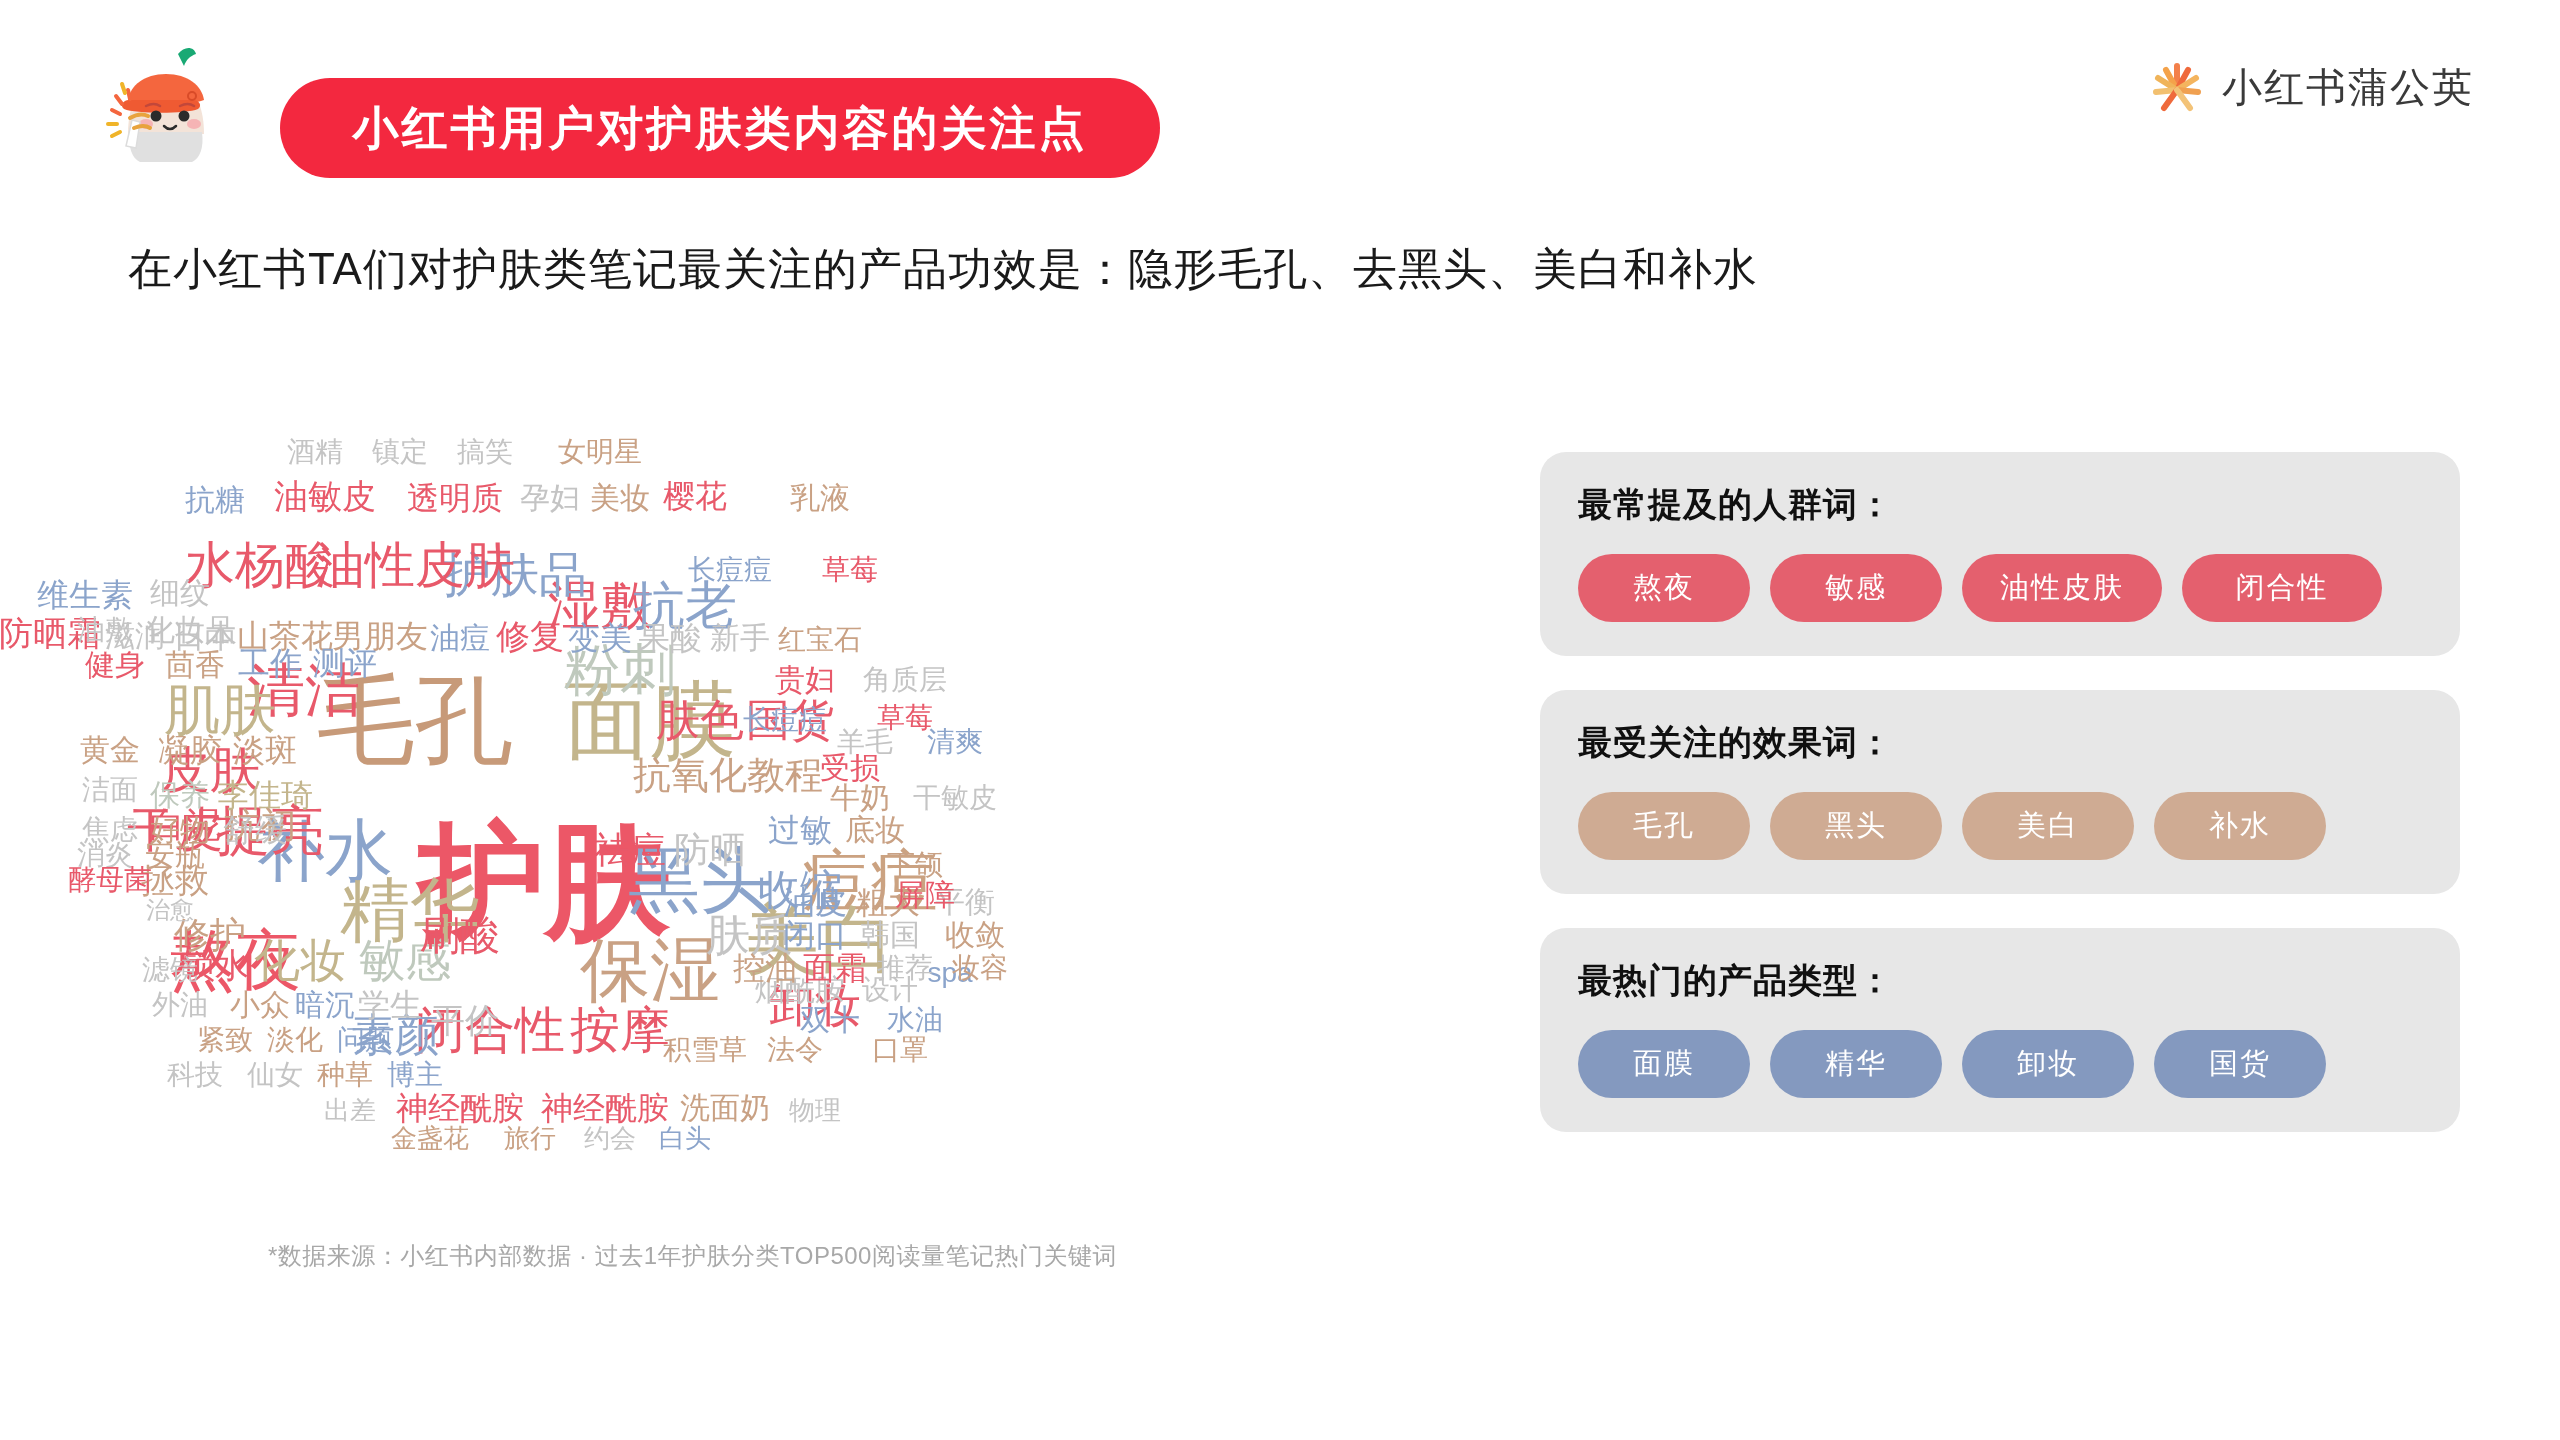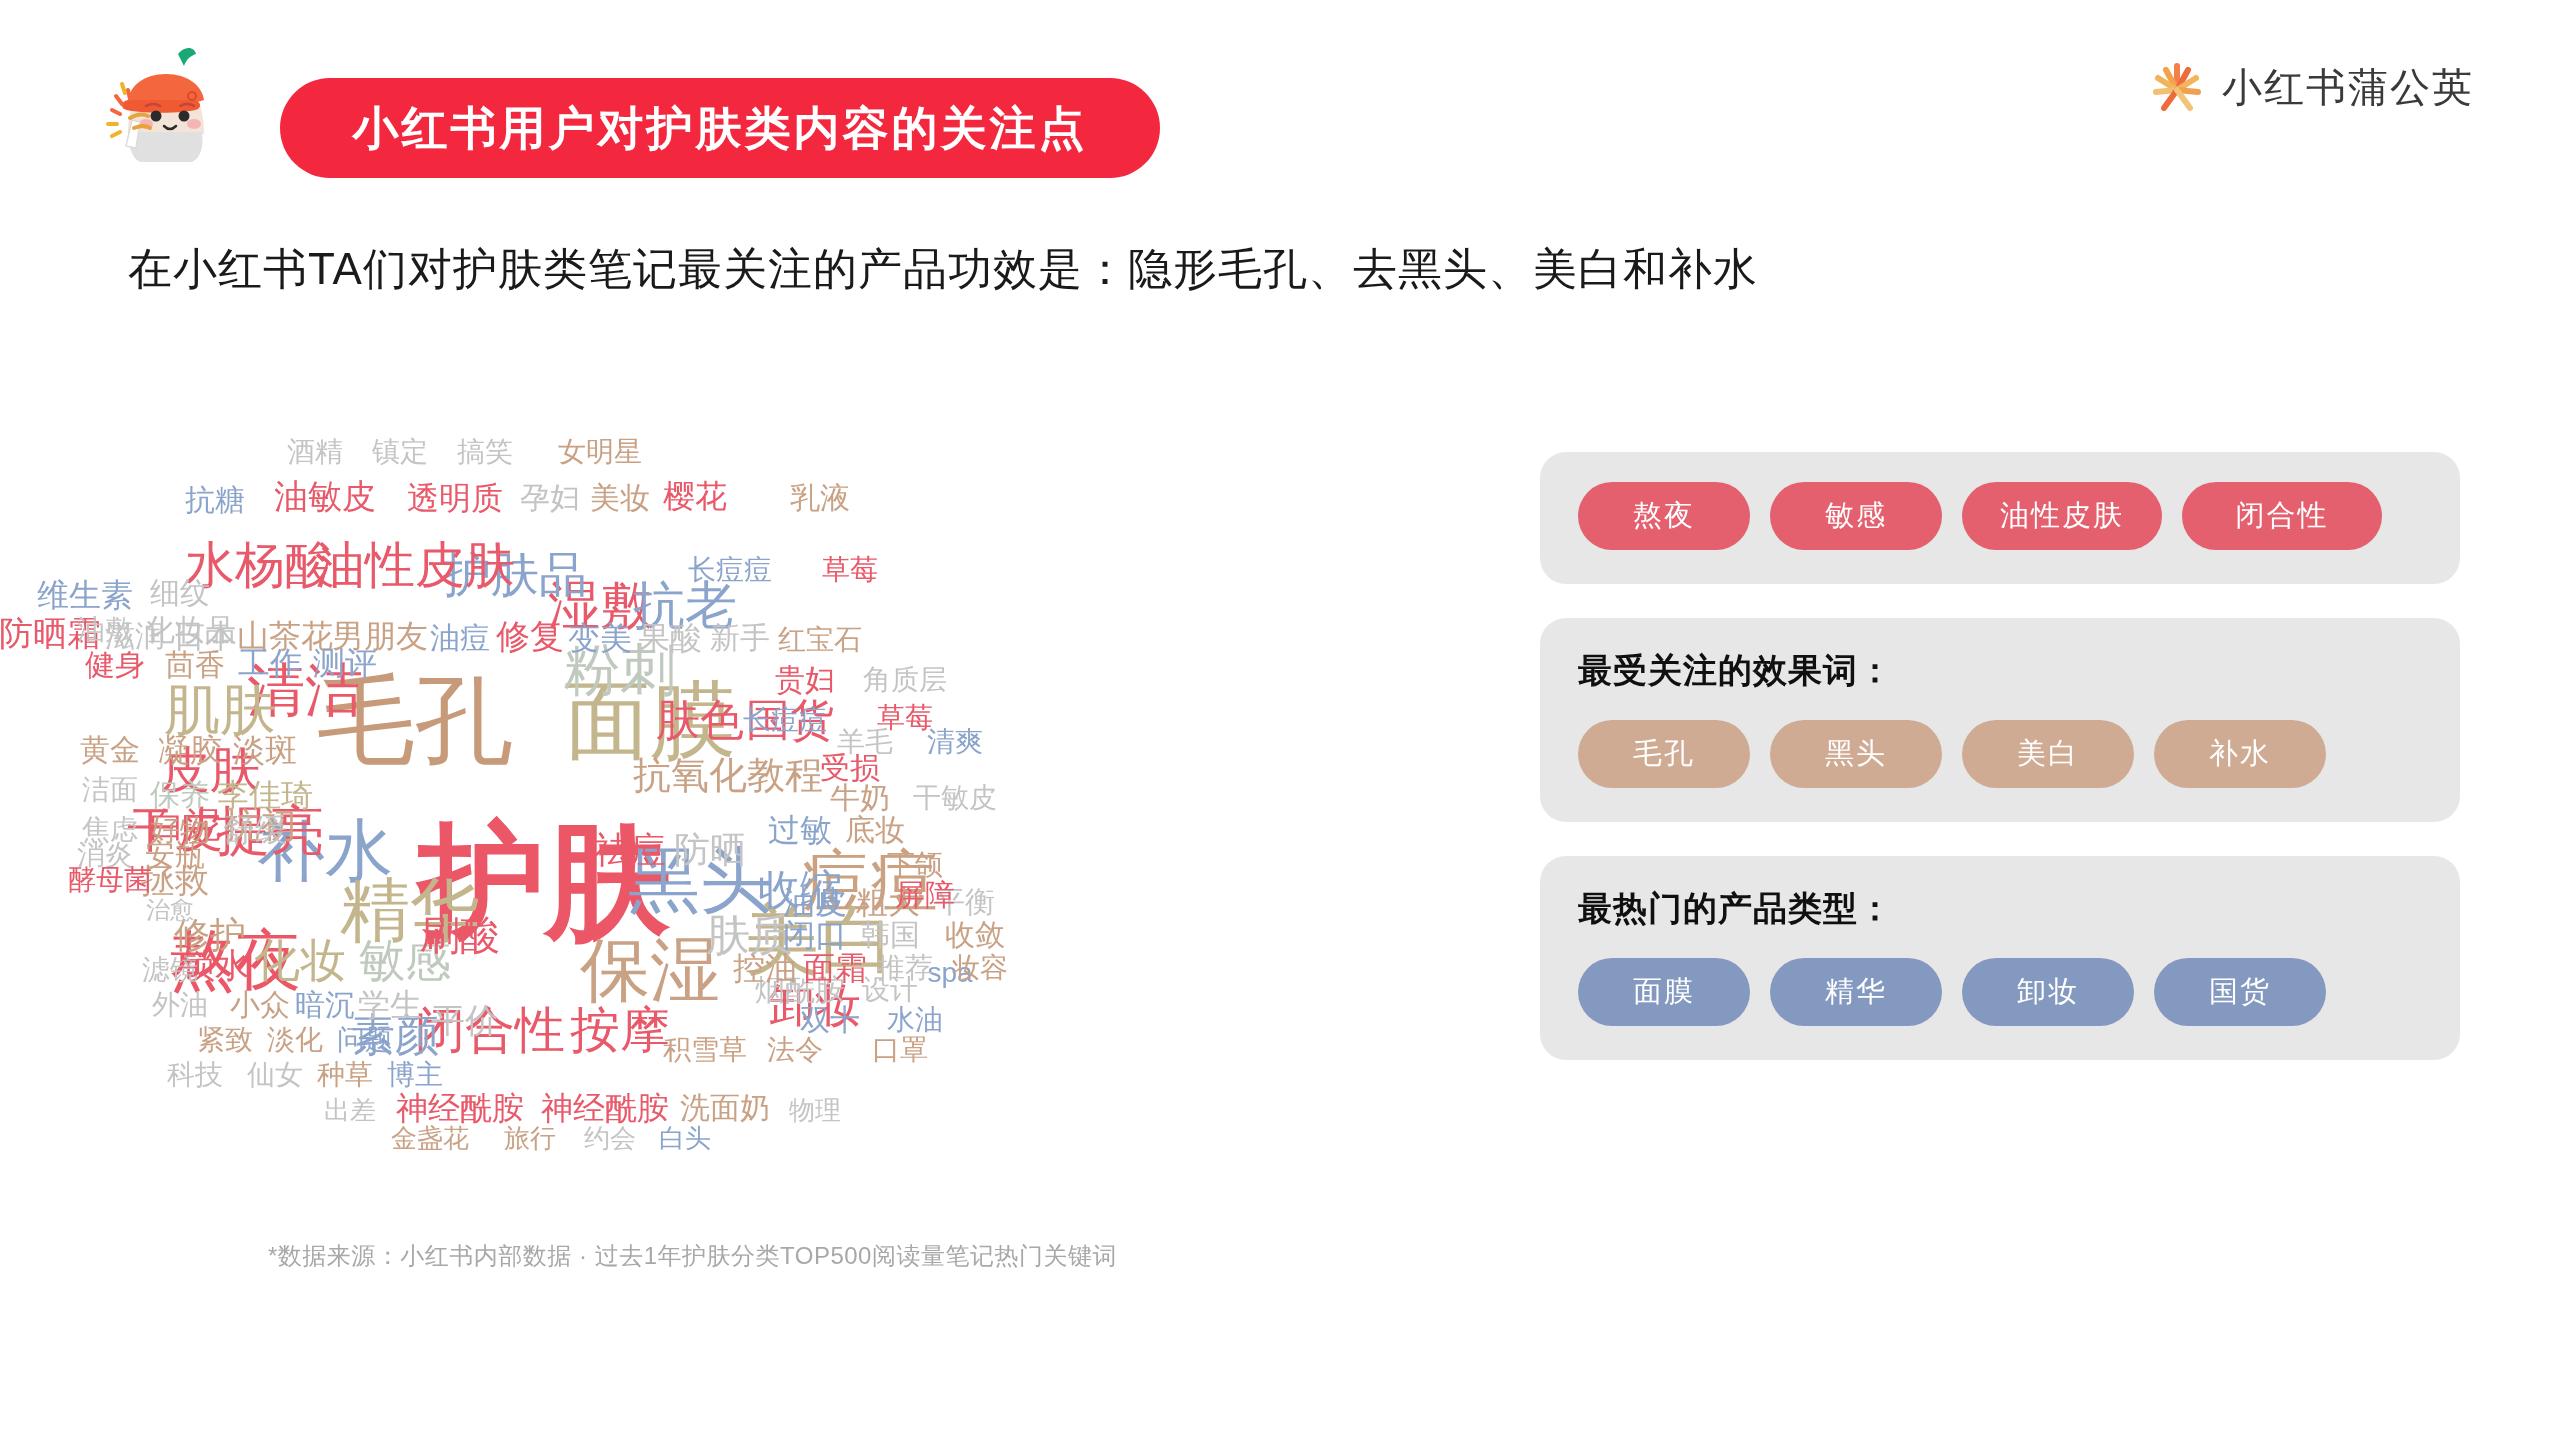--- a/index.html
+++ b/index.html
@@ -264,20 +264,21 @@
     <span style="left: 425px; top: 62px; font-size: 28px; color: rgb(196, 196, 196); font-weight: 400;">搞笑</span>
     <span style="left: 540px; top: 62px; font-size: 28px; color: rgb(201, 161, 132); font-weight: 400;">女明星</span>
     <span style="left: 670px; top: 180px; font-size: 28px; color: rgb(139, 164, 203); font-weight: 400;">长痘痘</span>
     <span style="left: 790px; top: 180px; font-size: 28px; color: rgb(232, 89, 106); font-weight: 400;">草莓</span>
   </div>
 
 <div id="footnote">*数据来源：小红书内部数据 · 过去1年护肤分类TOP500阅读量笔记热门关键词</div>
 
 <div id="panel">
     <div class="card">
+      <div class="card-title">最常提及的人群词：</div>
       <div class="pill-row">
         <div class="pill w2" style="background: rgb(228, 96, 110);">熬夜</div>
         <div class="pill w2" style="background: rgb(228, 96, 110);">敏感</div>
         <div class="pill w3" style="background: rgb(228, 96, 110);">油性皮肤</div>
         <div class="pill w3" style="background: rgb(228, 96, 110);">闭合性</div>
       </div>
     </div>
     <div class="card">
       <div class="card-title">最受关注的效果词：</div>
       <div class="pill-row">

